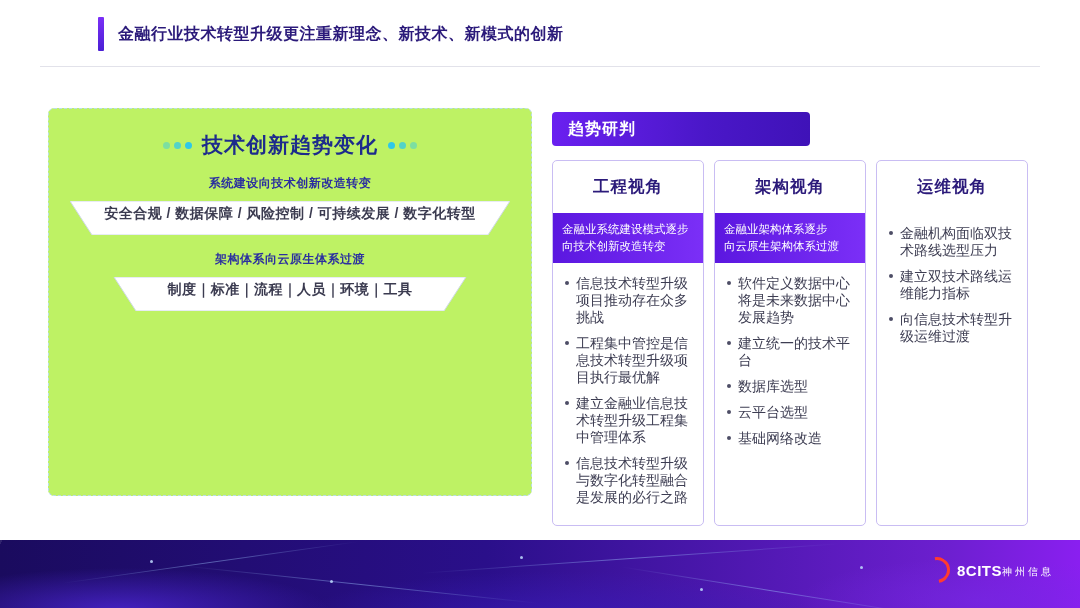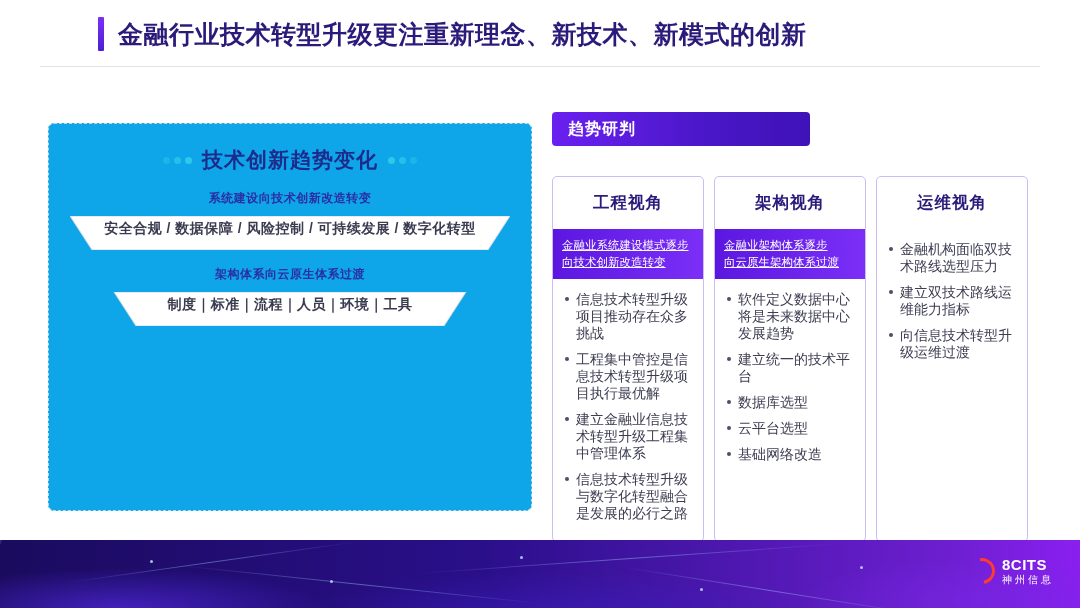--- a/index.html
+++ b/index.html
@@ -16,37 +16,37 @@
     left: 0; top: 0; width: 1080px; height: 68px;
     display: flex; align-items: center;
   }
   #title-accent {
     width: 6px; height: 34px;
     background: linear-gradient(180deg,#7b2ff7,#4a1fd4);
     margin-left: 98px; margin-right: 14px;
     border-radius: 1px;
   }
   #page-title {
-    font-size: 25px; font-weight: bold;
+    font-size: 16px; font-weight: bold;
     color: #2b1a7a;
     letter-spacing: 0.5px;
     white-space: nowrap;
   }
   #title-underline {
     position: absolute; left: 40px; top: 66px;
     width: 1000px; height: 1px;
     background: #e2e2ea;
   }
 
   
   #left-panel {
     position: absolute;
-    left: 48px; top: 123px;
+    left: 48px; top: 108px;
     width: 484px; height: 388px;
-    background: #0ea5e9;
+    background: #bef264;
     border: 1px dashed #b9dce8;
     border-radius: 6px;
   }
   #left-head {
     display: flex; align-items: center; justify-content: center;
     margin-top: 22px;
     gap: 10px;
   }
   .dot-group { display: flex; gap: 4px; align-items: center; }
   .dot { width: 7px; height: 7px; border-radius: 50%; background: #2fc8e8; }
@@ -90,21 +90,21 @@
     background: linear-gradient(90deg,#6a20f0,#4a17c8 60%, #3f12b8);
     border-radius: 4px 4px 4px 4px;
     display: flex; align-items: center;
     padding-left: 16px;
     position: relative;
   }
   #right-header-text {
     color: #fff; font-size: 16px; font-weight: bold; letter-spacing: 1px;
   }
 
-  #cards { display: flex; gap: 10px; margin-top: 30px; }
+  #cards { display: flex; gap: 10px; margin-top: 14px; }
   .card {
     width: 152px;
     min-height: 336px;
     border: 1px solid #c9bdf3;
     border-radius: 5px;
     background: #ffffff;
     display: flex; flex-direction: column;
     overflow: hidden;
   }
   .card-title {
@@ -114,21 +114,21 @@
     letter-spacing: 1px;
   }
   .card-band {
     background: linear-gradient(90deg,#5b17e0,#7b2ff7);
     color: #fff;
     font-size: 11.5px;
     line-height: 17px;
     padding: 8px 9px;
     min-height: 48px;
   }
-  .card-band .band-line { display: block; text-decoration: underline; }
+  .card-band .band-line { display: block; }
   .card-body { padding: 12px 10px 10px 12px; }
   .card-body ul { list-style: none; }
   .card-body li {
     position: relative;
     padding-left: 11px;
     font-size: 14px;
     line-height: 17px;
     color: #3d3d52;
     margin-bottom: 9px;
   }
@@ -172,21 +172,21 @@
     position: relative;
   }
   #footer-logo-mark .swirl {
     position: absolute; inset: 0;
     border: 3px solid #ff3b30;
     border-radius: 50%;
     border-left-color: transparent;
     border-bottom-color: transparent;
     transform: rotate(35deg);
   }
-  #footer-logo-text { display: flex; flex-direction: column; line-height: 1; }
+  #footer-logo-text { display: flex; flex-direction: row; line-height: 1; align-items: center; }
   #footer-logo-en { color: #fff; font-size: 15px; font-weight: bold; letter-spacing: .5px; }
   #footer-logo-cn { color: #fff; font-size: 10px; letter-spacing: 3px; margin-top: 3px; }
 
   
   #footer-swoosh {
     position: absolute; left: 0; bottom: 0; width: 340px; height: 68px;
     background: linear-gradient(115deg, rgba(255,255,255,.10) 0 2px, transparent 2px 28px);
   }
 </style>
 </head>

